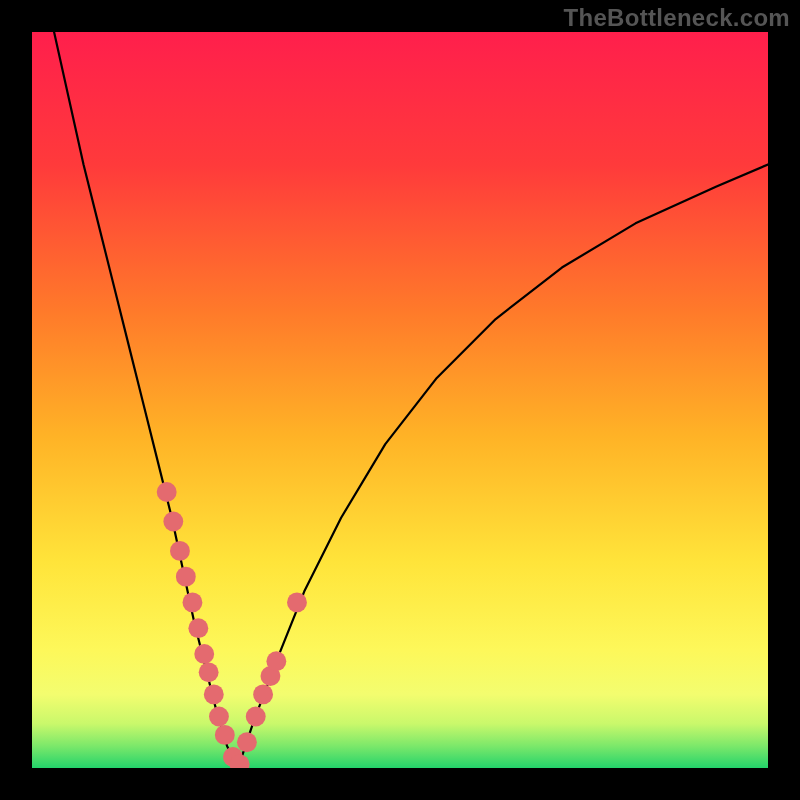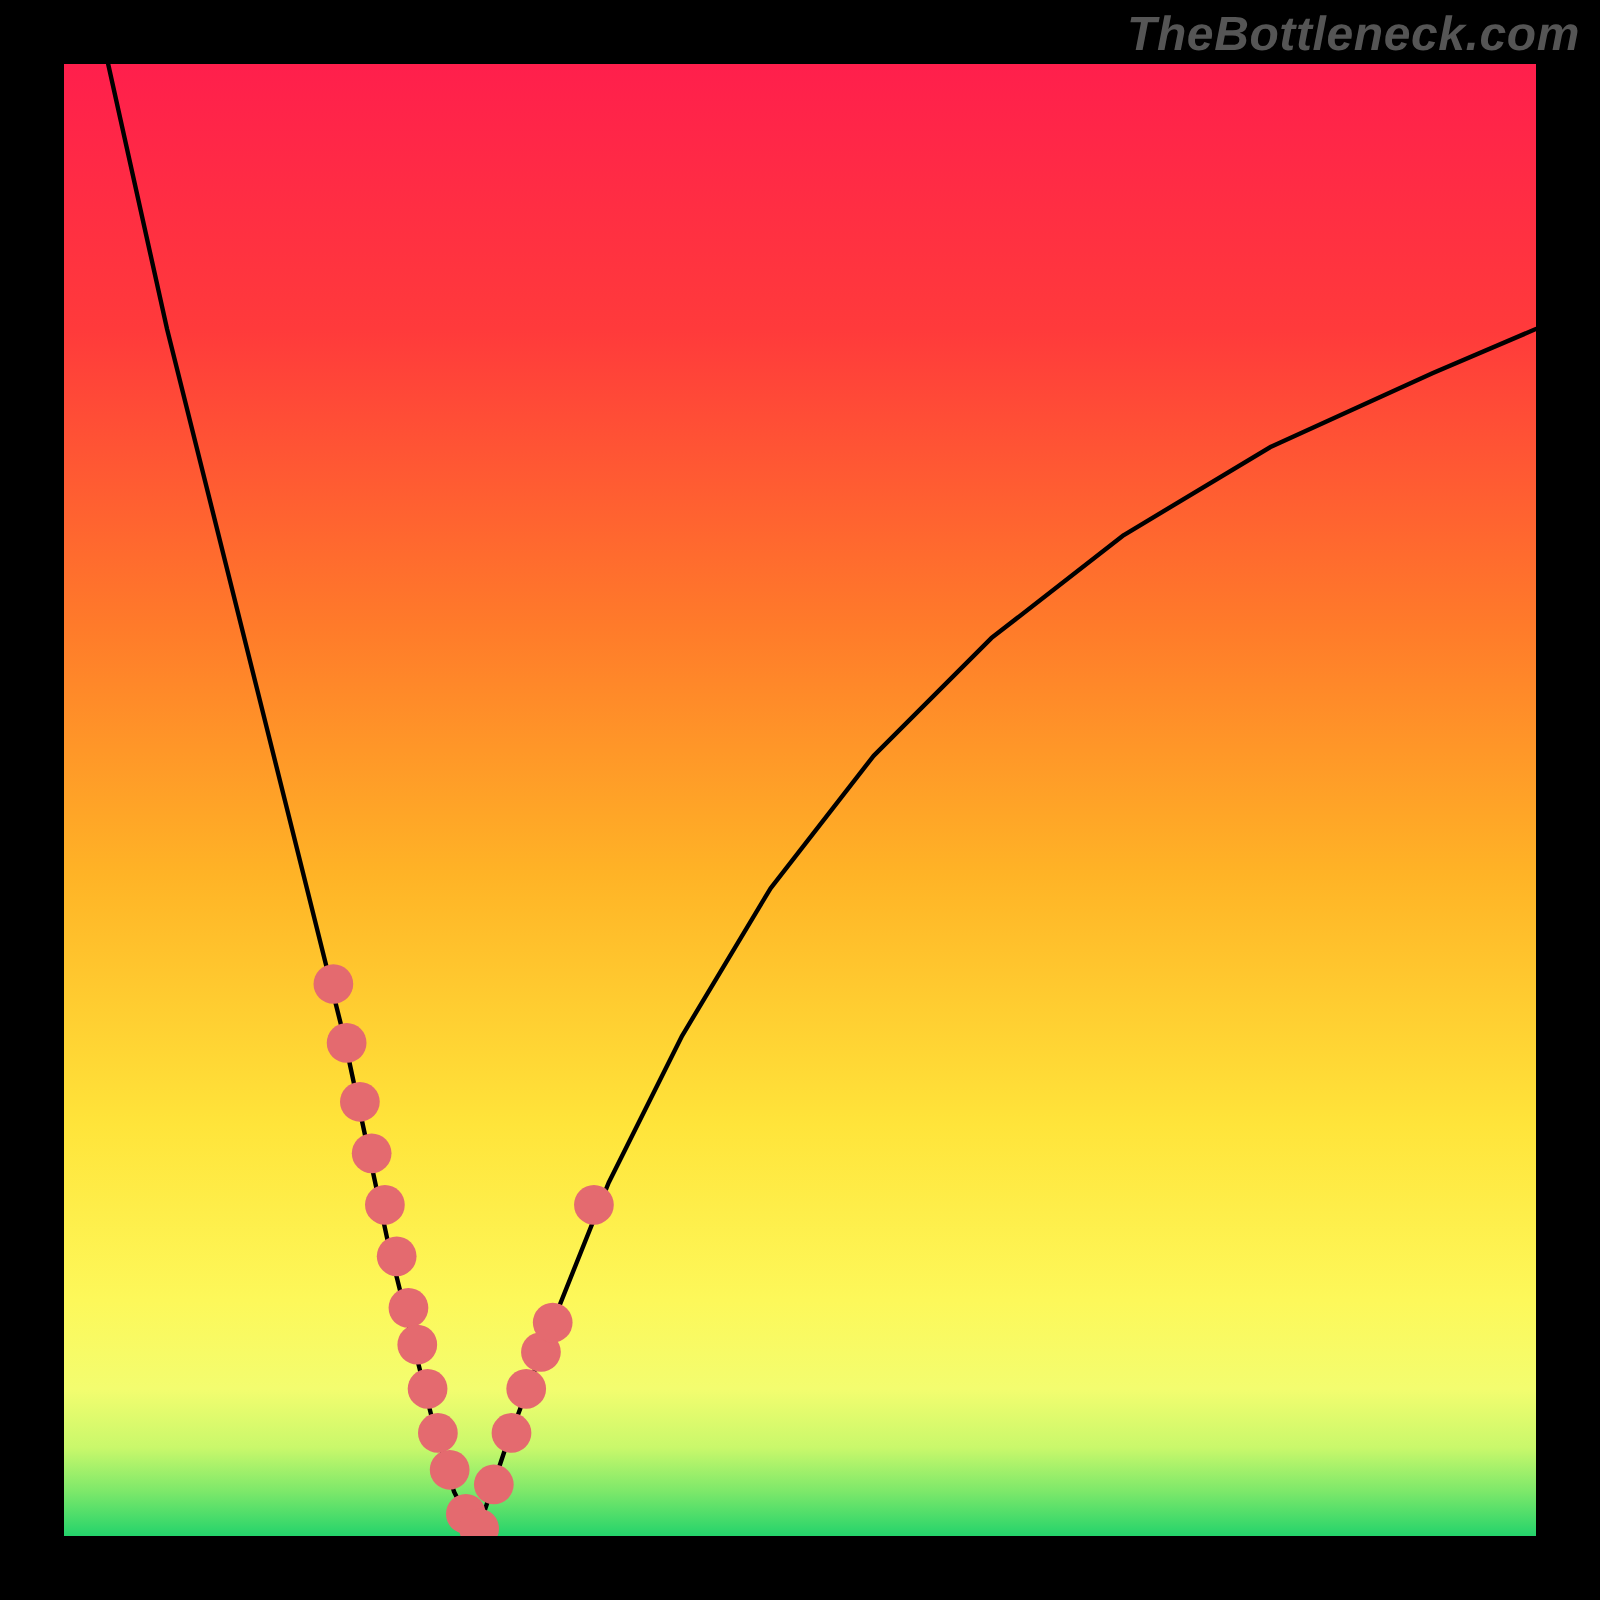--- a/index.html
+++ b/index.html
@@ -8,21 +8,20 @@
     width: 800px;
     height: 800px;
     overflow: hidden;
     background: #000;
     font-family: Arial, Helvetica, sans-serif;
   }
   .frame {
     position: absolute;
     inset: 0;
     background: #000;
-    font-style: italic;
   }
   .plot {
     position: absolute;
     left: 32px;
     top: 32px;
     width: 736px;
     height: 736px;
     overflow: hidden;
   }
   .gradient {

